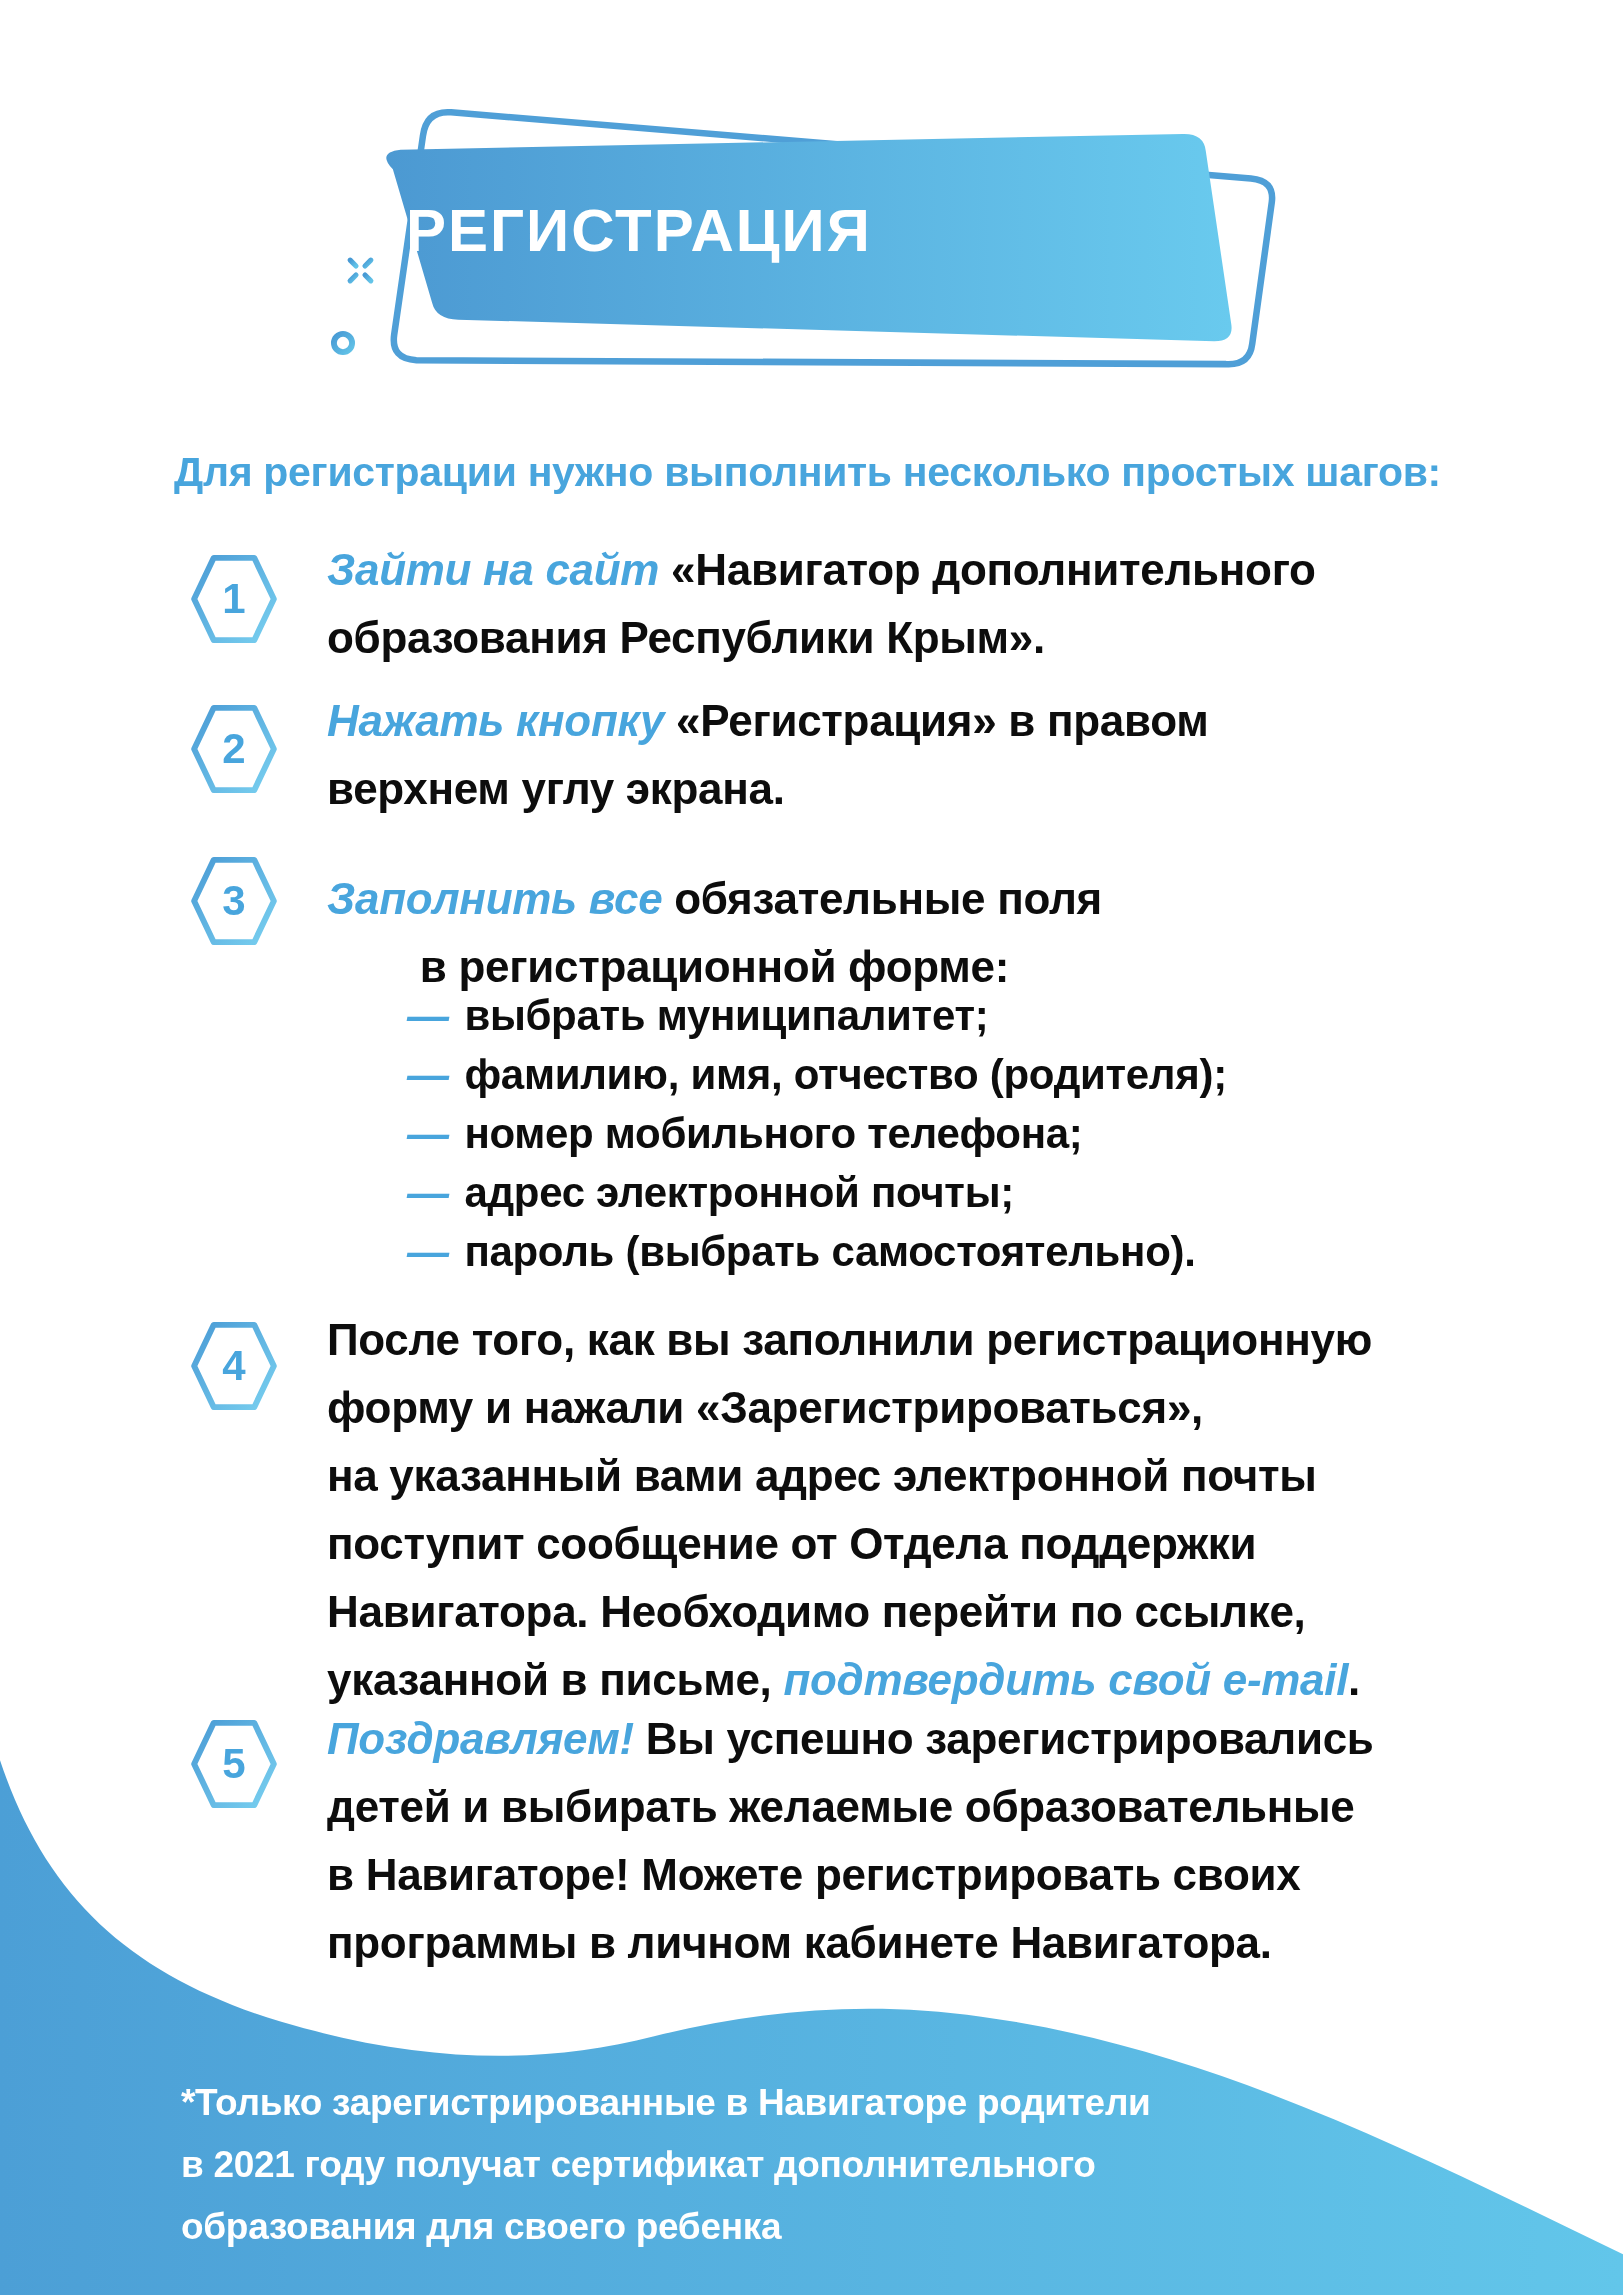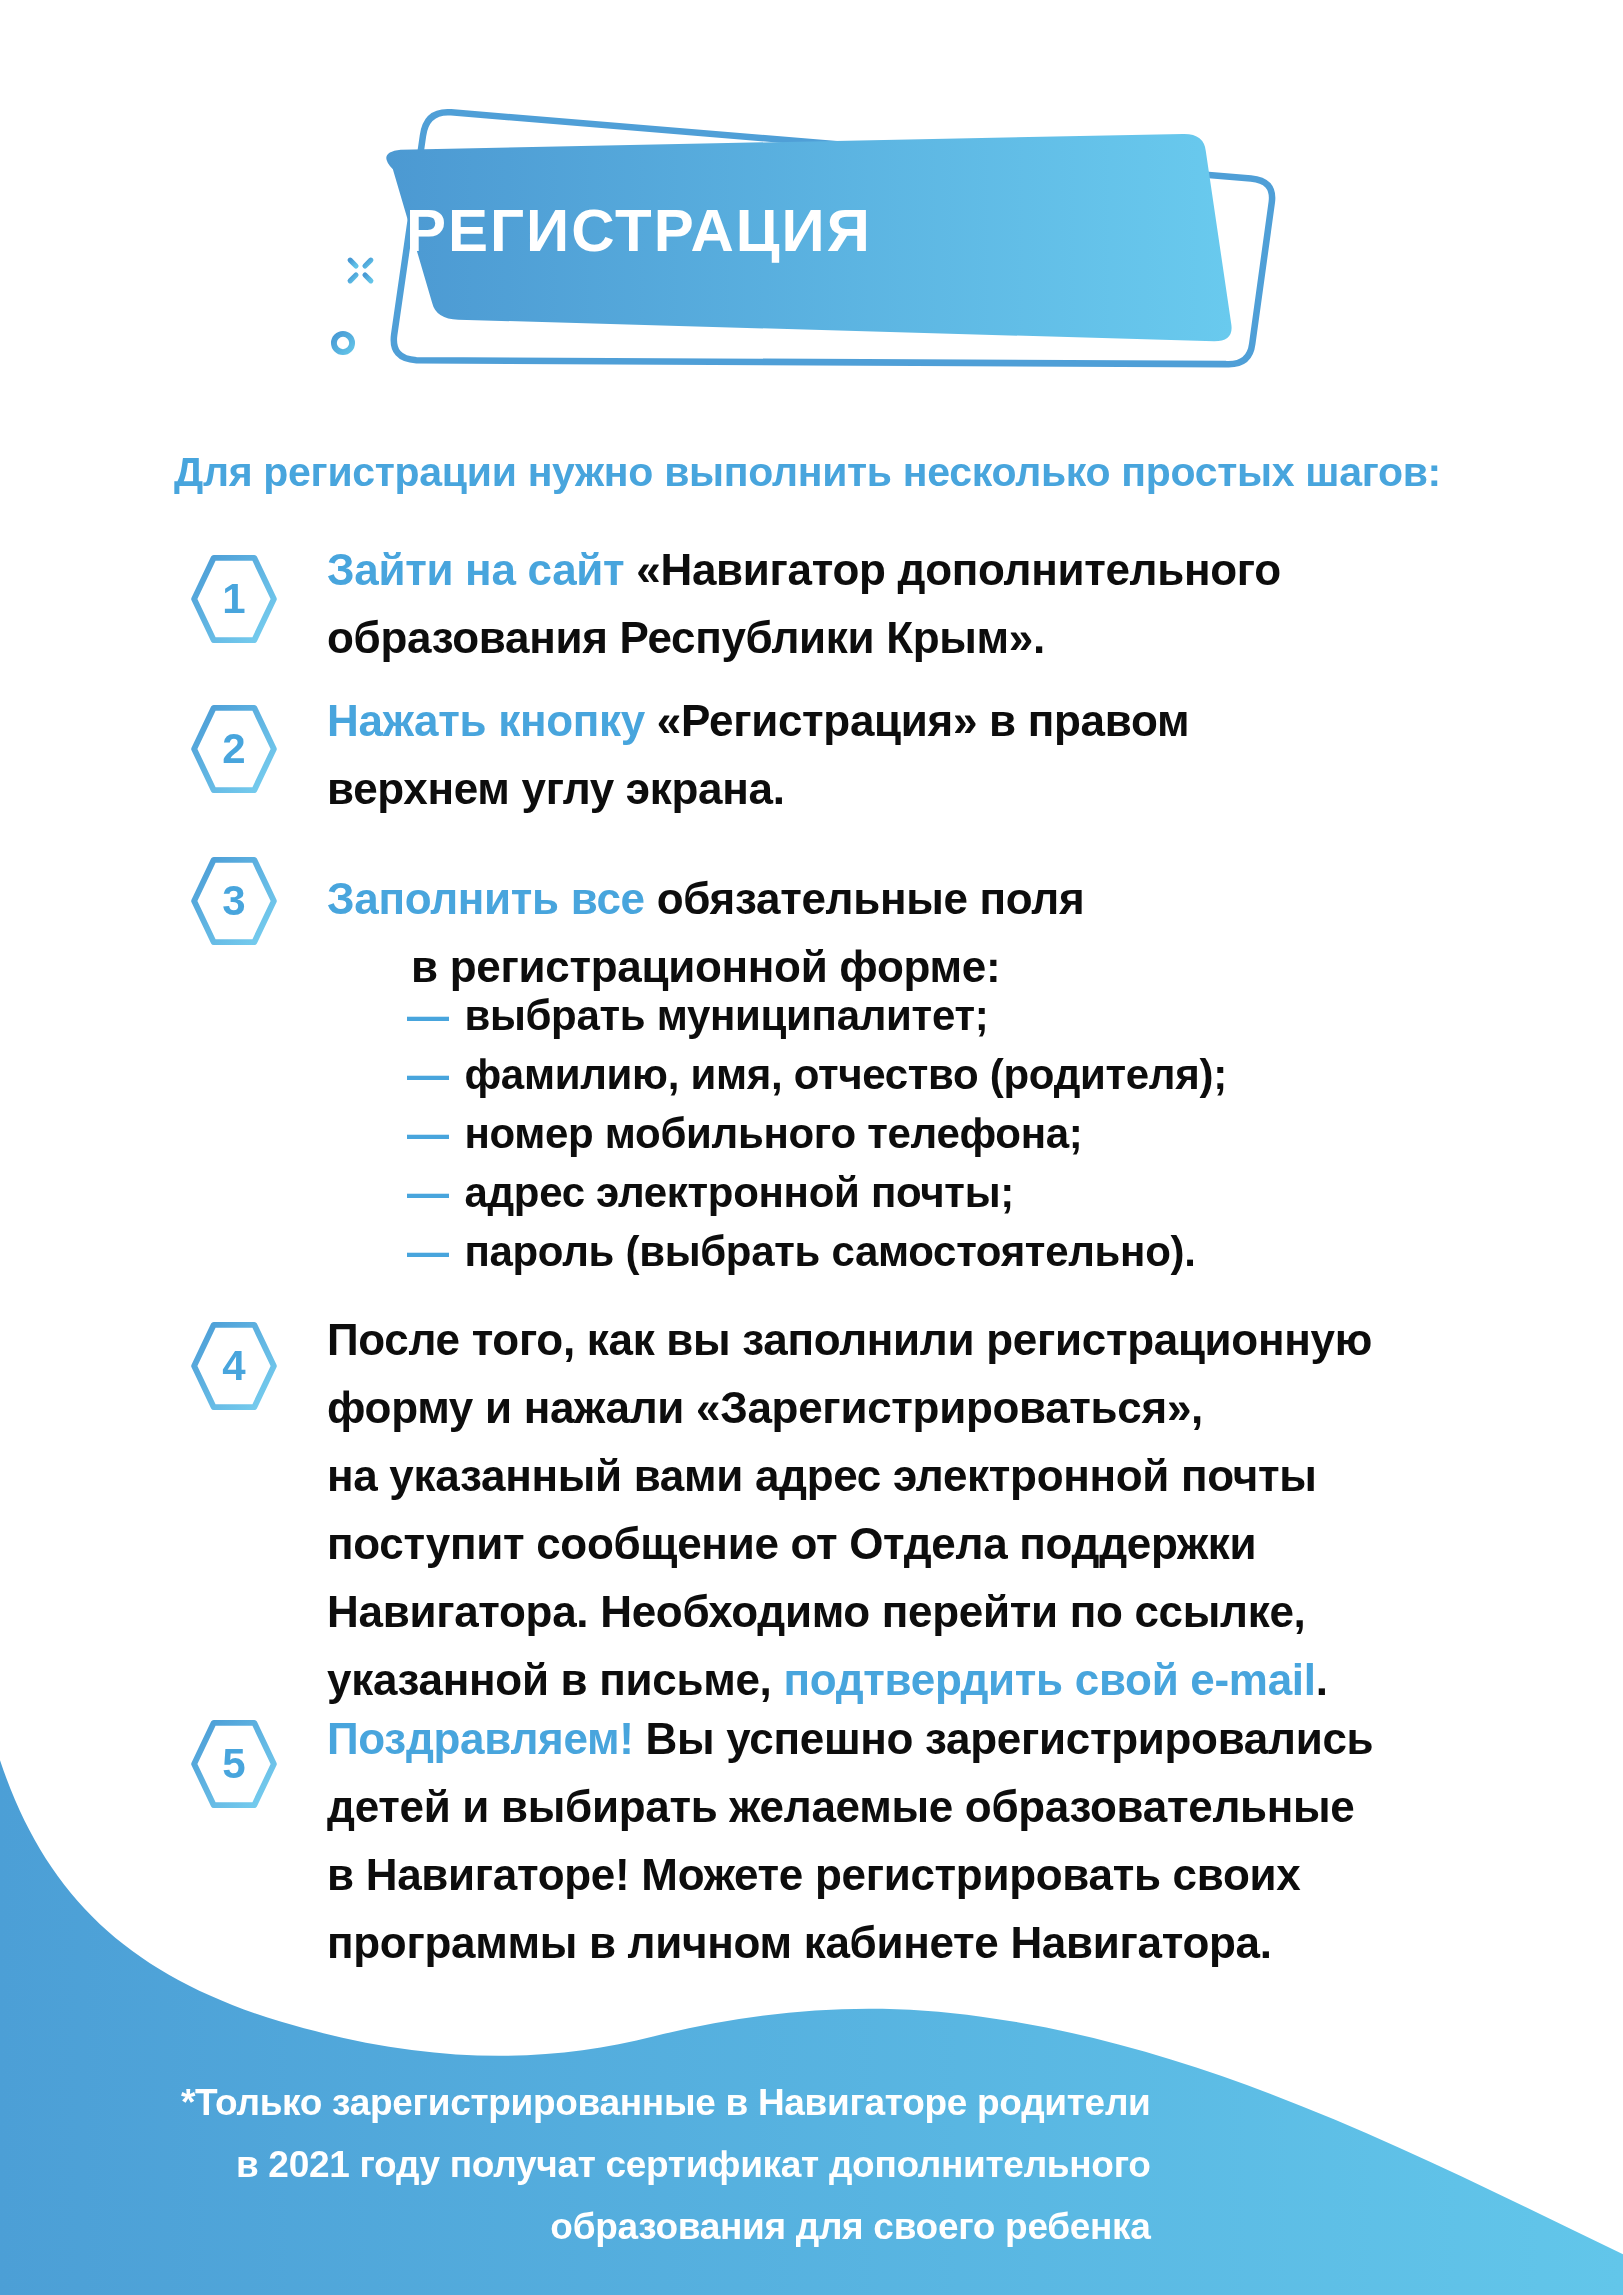--- a/index.html
+++ b/index.html
@@ -42,33 +42,33 @@
   .hexnum{
     position:absolute;left:0;top:0;width:88px;height:98px;
     display:flex;align-items:center;justify-content:center;
     font-size:42px;font-weight:700;color:var(--accent);
   }
   .stepText{position:absolute;left:327px;}
   .stepText .line{
     line-height:68px;font-size:44px;font-weight:700;color:var(--ink);
     white-space:nowrap;letter-spacing:-0.3px;
   }
-  .blue{color:var(--accent);}
+  .blue{color:var(--accent);font-style:italic;}
   .sublist{position:absolute;left:391px;margin-left:16px;}
   .subitem{
     line-height:59px;font-size:42px;font-weight:700;color:var(--ink);
     white-space:nowrap;letter-spacing:-0.3px;
   }
   .dash{margin-right:15.7px;}
   
   #wave-svg{left:0;top:1734px;width:1623px;height:562px;}
   .footer-note{left:181px;top:2072px;}
   .note-line{
     line-height:62px;font-size:37px;font-weight:700;color:#ffffff;
-    white-space:nowrap;letter-spacing:-0.3px;text-align:right;
+    white-space:nowrap;letter-spacing:-0.3px;
   }
 </style>
 </head>
 <body>
 
 <svg width="0" height="0" style="position:absolute" aria-hidden="true">
   <defs>
     <linearGradient id="hexgrad" x1="0" y1="0" x2="1" y2="1">
       <stop offset="0" style="stop-color:var(--hex-start)"></stop>
       <stop offset="1" style="stop-color:var(--hex-end)"></stop>

